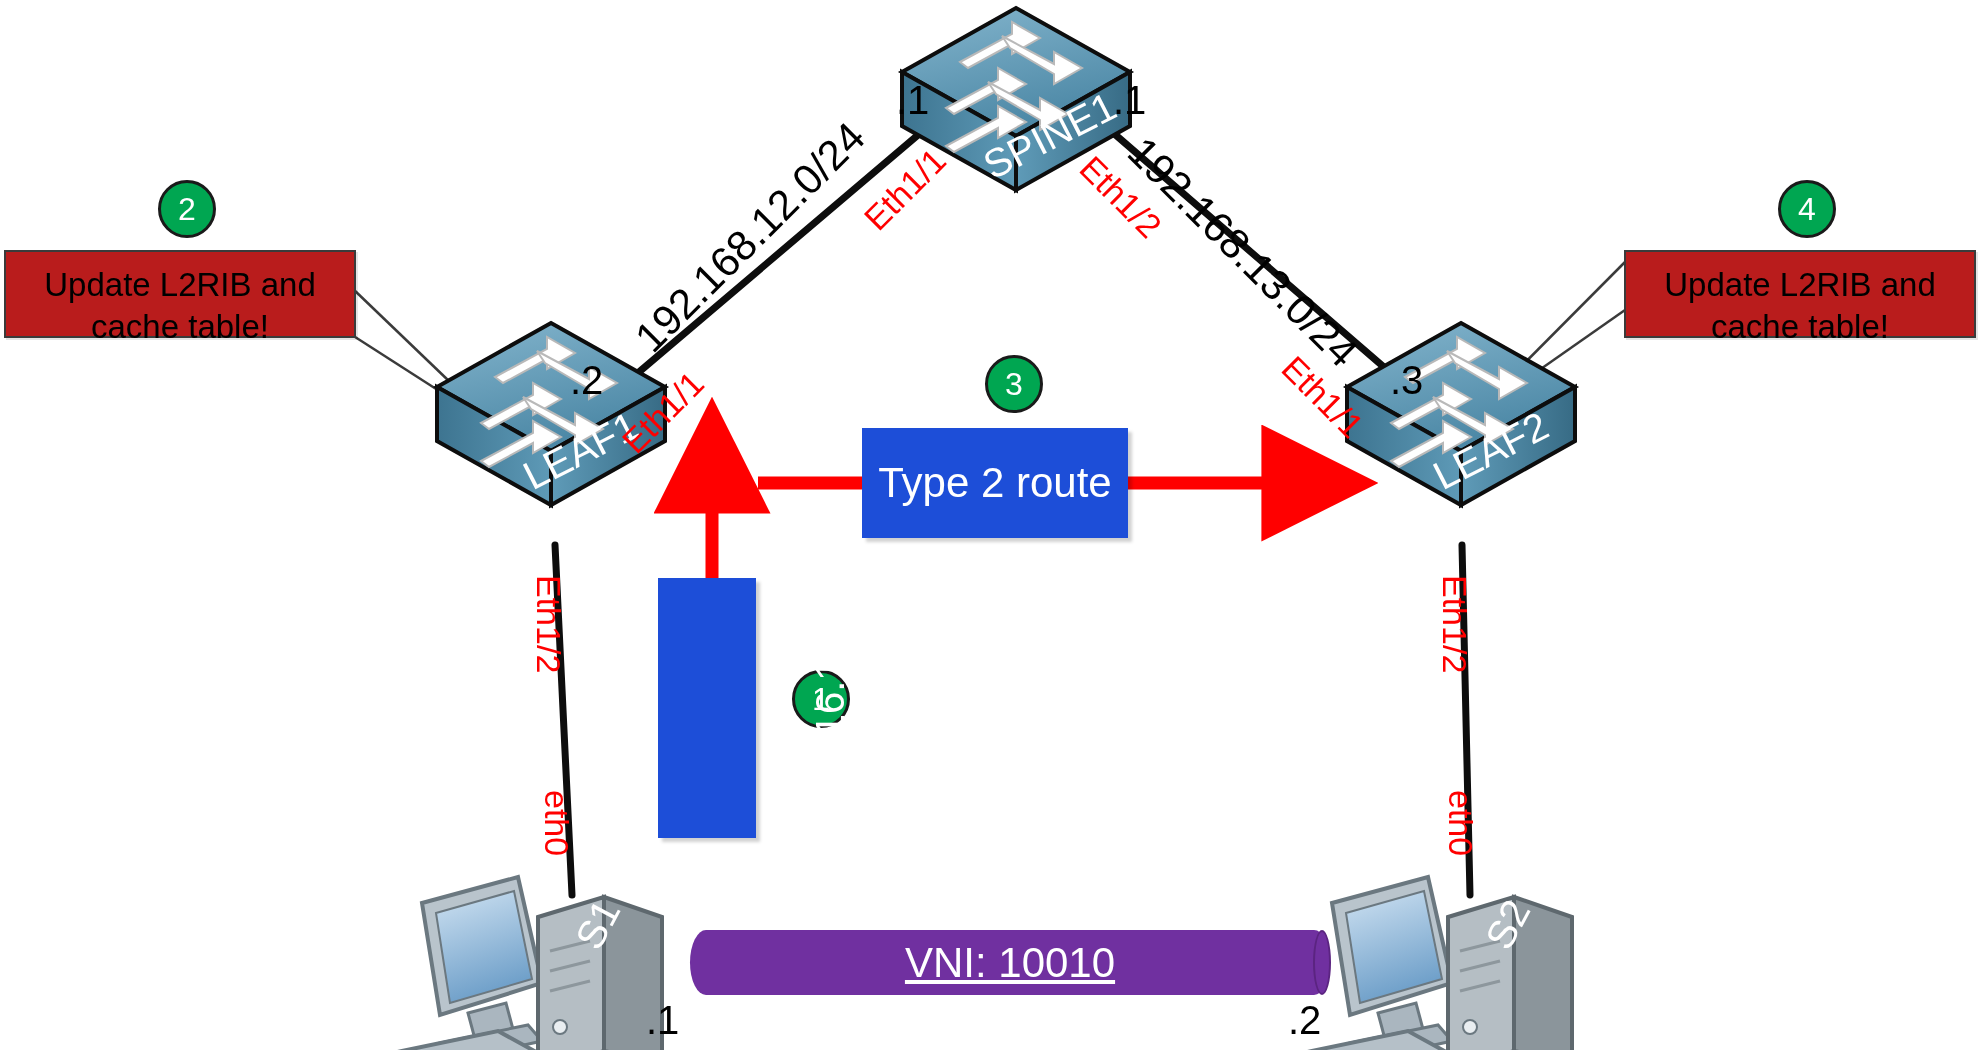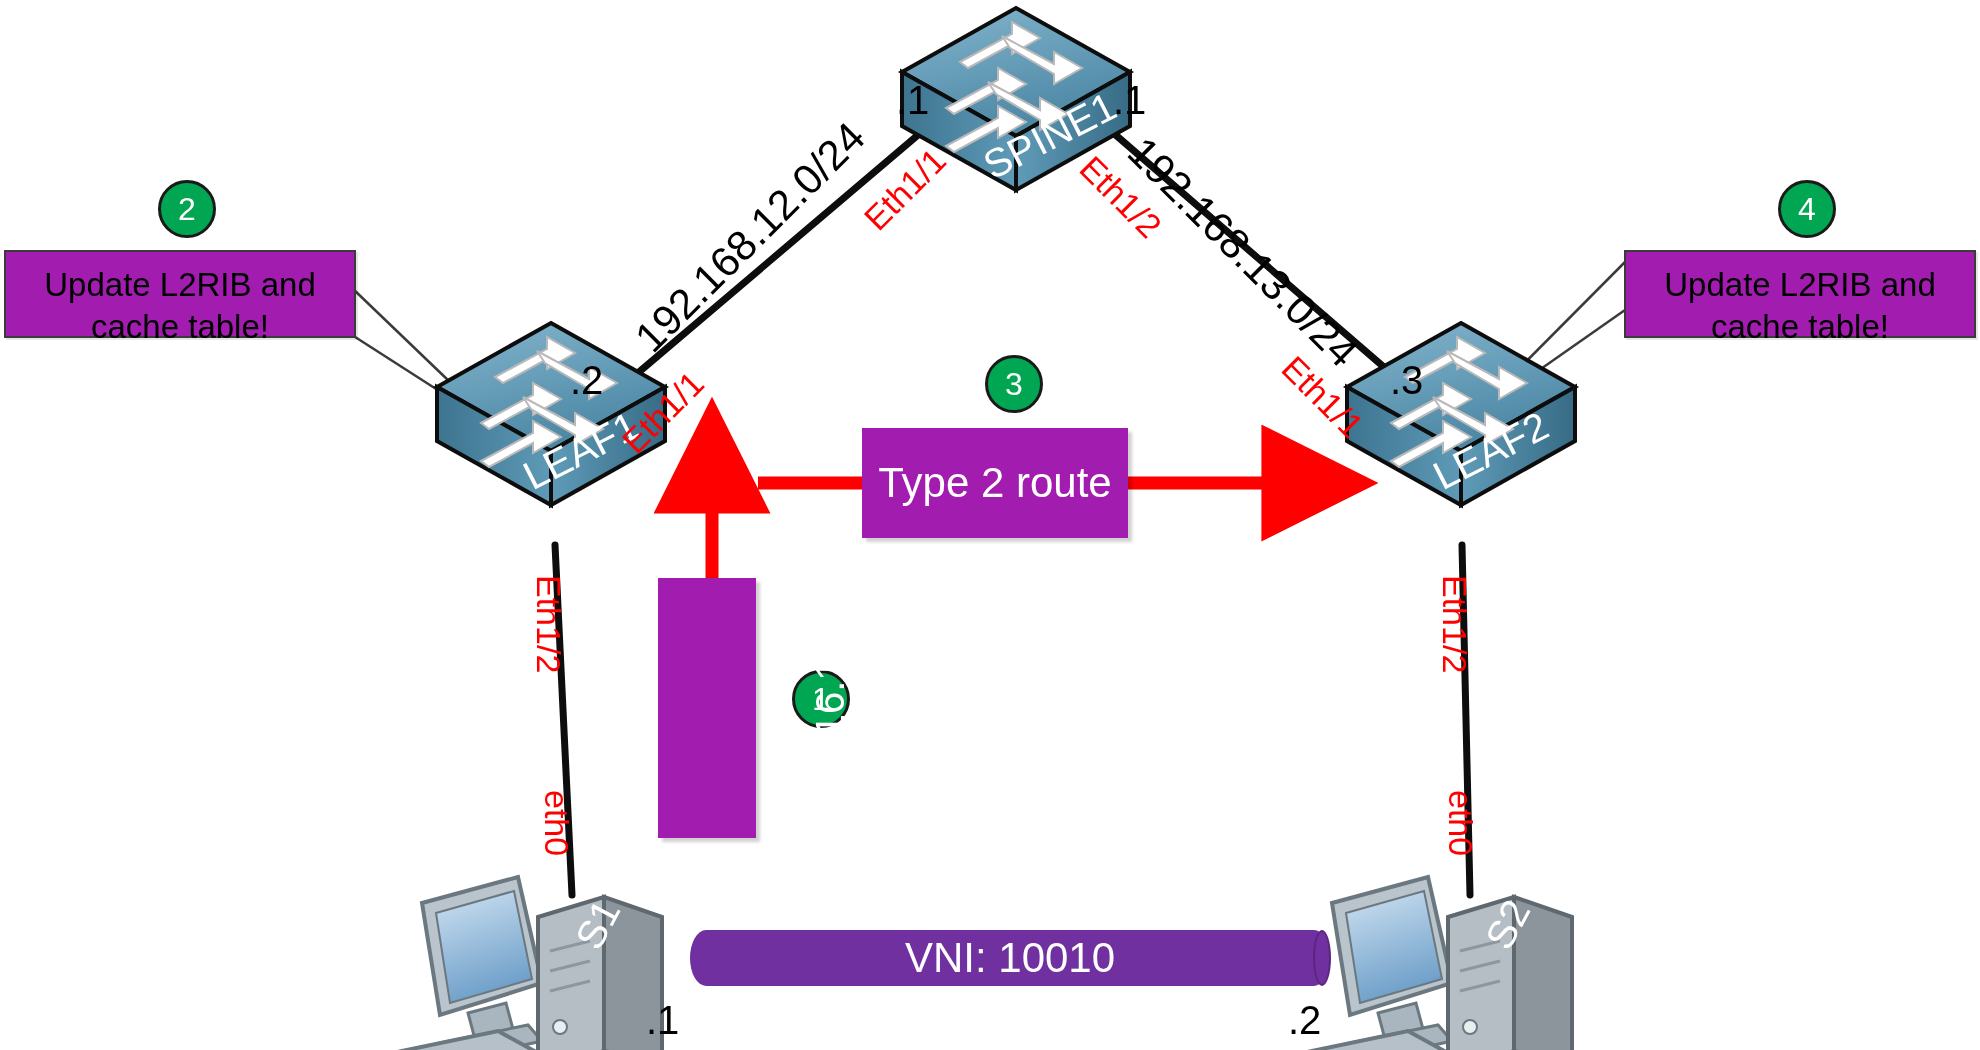--- a/index.html
+++ b/index.html
@@ -50,34 +50,34 @@
     color: #ffffff;
     font-size: 32px;
     display: flex;
     align-items: center;
     justify-content: center;
     box-sizing: border-box;
   }
 
   
   .callout {
-    background: #a21caf;
+    background: #b91c1c;
     border: 2px solid #3b3b3b;
     color: #000000;
     font-size: 33px;
     text-align: center;
     line-height: 1.28;
     padding: 12px 14px 14px 14px;
     box-sizing: border-box;
     box-shadow: 2px 2px 0 rgba(0,0,0,0.10);
   }
 
   
   .bluebox {
-    background: #a21caf;
+    background: #1d4ed8;
     color: #ffffff;
     display: flex;
     align-items: center;
     justify-content: center;
     box-sizing: border-box;
     box-shadow: 4px 4px 3px rgba(0,0,0,0.18);
   }
   #type2-route-box { font-size: 42px; }
 
   #arp-request-box {
@@ -277,21 +277,21 @@
   <div class="abs callout" style="left:4px; top:250px; width:352px; height:88px;">Update L2RIB and cache table!</div>
   <div class="abs callout" style="left:1624px; top:250px; width:352px; height:88px;">Update L2RIB and cache table!</div>
 
   <div class="abs bluebox" id="type2-route-box" style="left:862px; top:428px; width:266px; height:110px;">Type 2 route</div>
 
   <div class="abs bluebox" id="arp-request-box" style="left:658px; top:578px; width:98px; height:260px;">
     <span>ARP Request</span>
     <span>172.16.12.2</span>
   </div>
 
-  <div class="abs" id="vni-cylinder" style="left:690px; top:930px; width:640px; height:56px;">VNI: 10010</div>
+  <div class="abs" id="vni-cylinder" style="left:690px; top:930px; width:640px; height:65px;text-decoration:underline;">VNI: 10010</div>
 
   <div class="abs dotlabel" style="left:896px; top:80px;">.1</div>
   <div class="abs dotlabel" style="left:1113px; top:80px;">.1</div>
 
   <div class="abs red-label rot-diag-l" style="left:858px; top:212px;">Eth1/1</div>
   <div class="abs red-label rot-diag-r" style="left:1098px; top:150px;">Eth1/2</div>
 
   <div class="abs black-label rot-diag-l" style="left:628px; top:330px; font-size:42px;">192.168.12.0/24</div>
   <div class="abs black-label rot-diag-r" style="left:1150px; top:130px; font-size:42px;">192.168.13.0/24</div>
 

